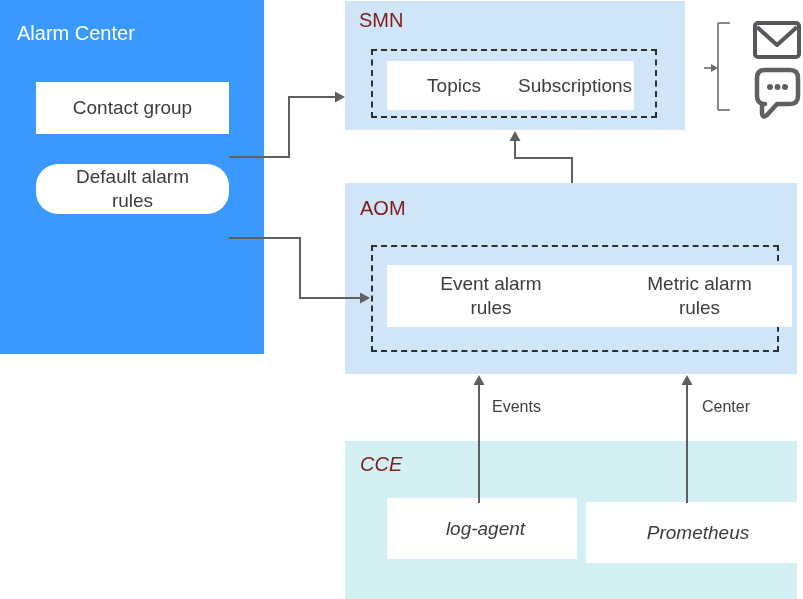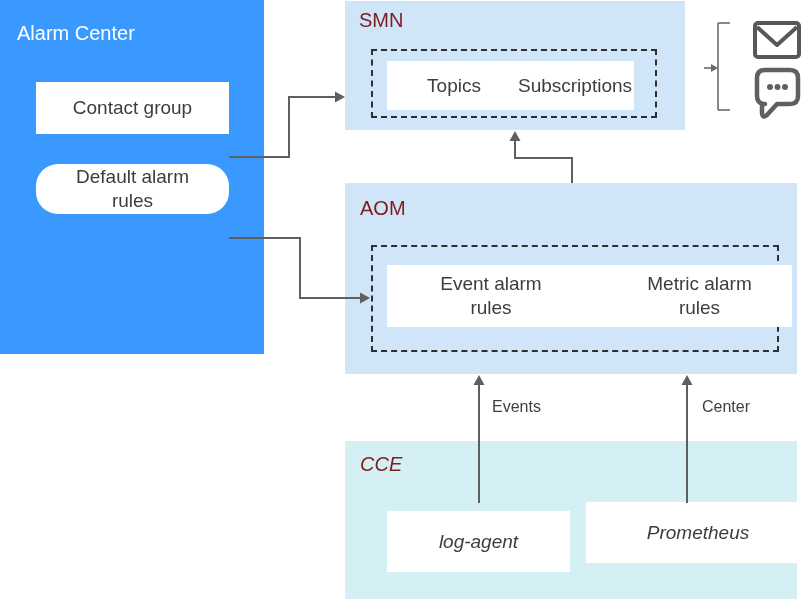--- a/index.html
+++ b/index.html
@@ -28,21 +28,21 @@
   .smn-node-1{left:160px;top:60px;width:118px;height:49px;margin-left:11px;}
   
   .aom{left:345px;top:183px;width:452px;height:191px;background:#D1E5F8;}
   .aom .panel-title{left:15px;top:14px;}
   .aom .dashed{left:26px;top:62px;width:408px;height:107px;}
   .aom-node-0{left:42px;top:82px;width:208px;height:62px;}
   .aom-node-1{left:241px;top:82px;width:185px;height:62px;padding-left:21px;}
   
   .cce{left:345px;top:441px;width:452px;height:158px;background:#D4F0F5;font-style:italic;}
   .cce .panel-title{left:15px;top:12px;}
-  .cce-node-0{left:42px;top:70px;width:183px;height:61px;}
+  .cce-node-0{left:42px;top:57px;width:183px;height:61px;padding-left:7px;}
   .cce-node-1{left:241px;top:61px;width:224px;height:61px;}
   
   .edge-label{position:absolute;font-size:16px;color:#3E3F46;white-space:nowrap;}
   .label-events{left:492px;top:398px;}
   .label-metrics{left:702px;top:398px;}
   
   .overlay{position:absolute;left:0;top:0;width:803px;height:599px;pointer-events:none;}
 </style>
 </head>
 <body>

